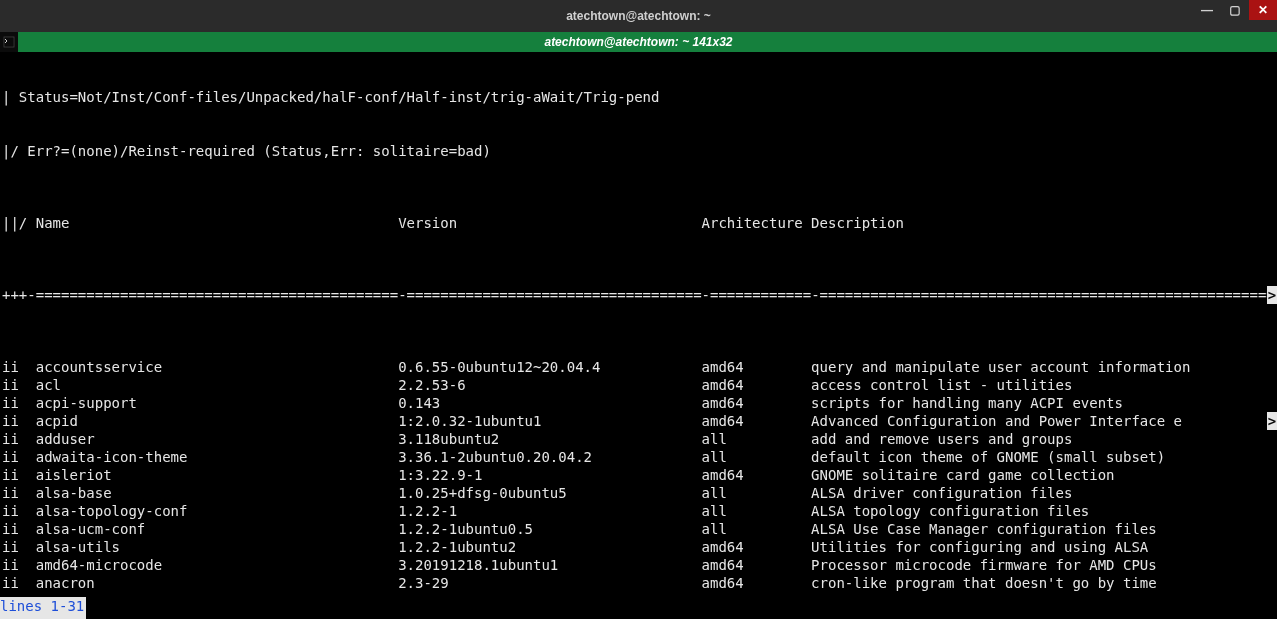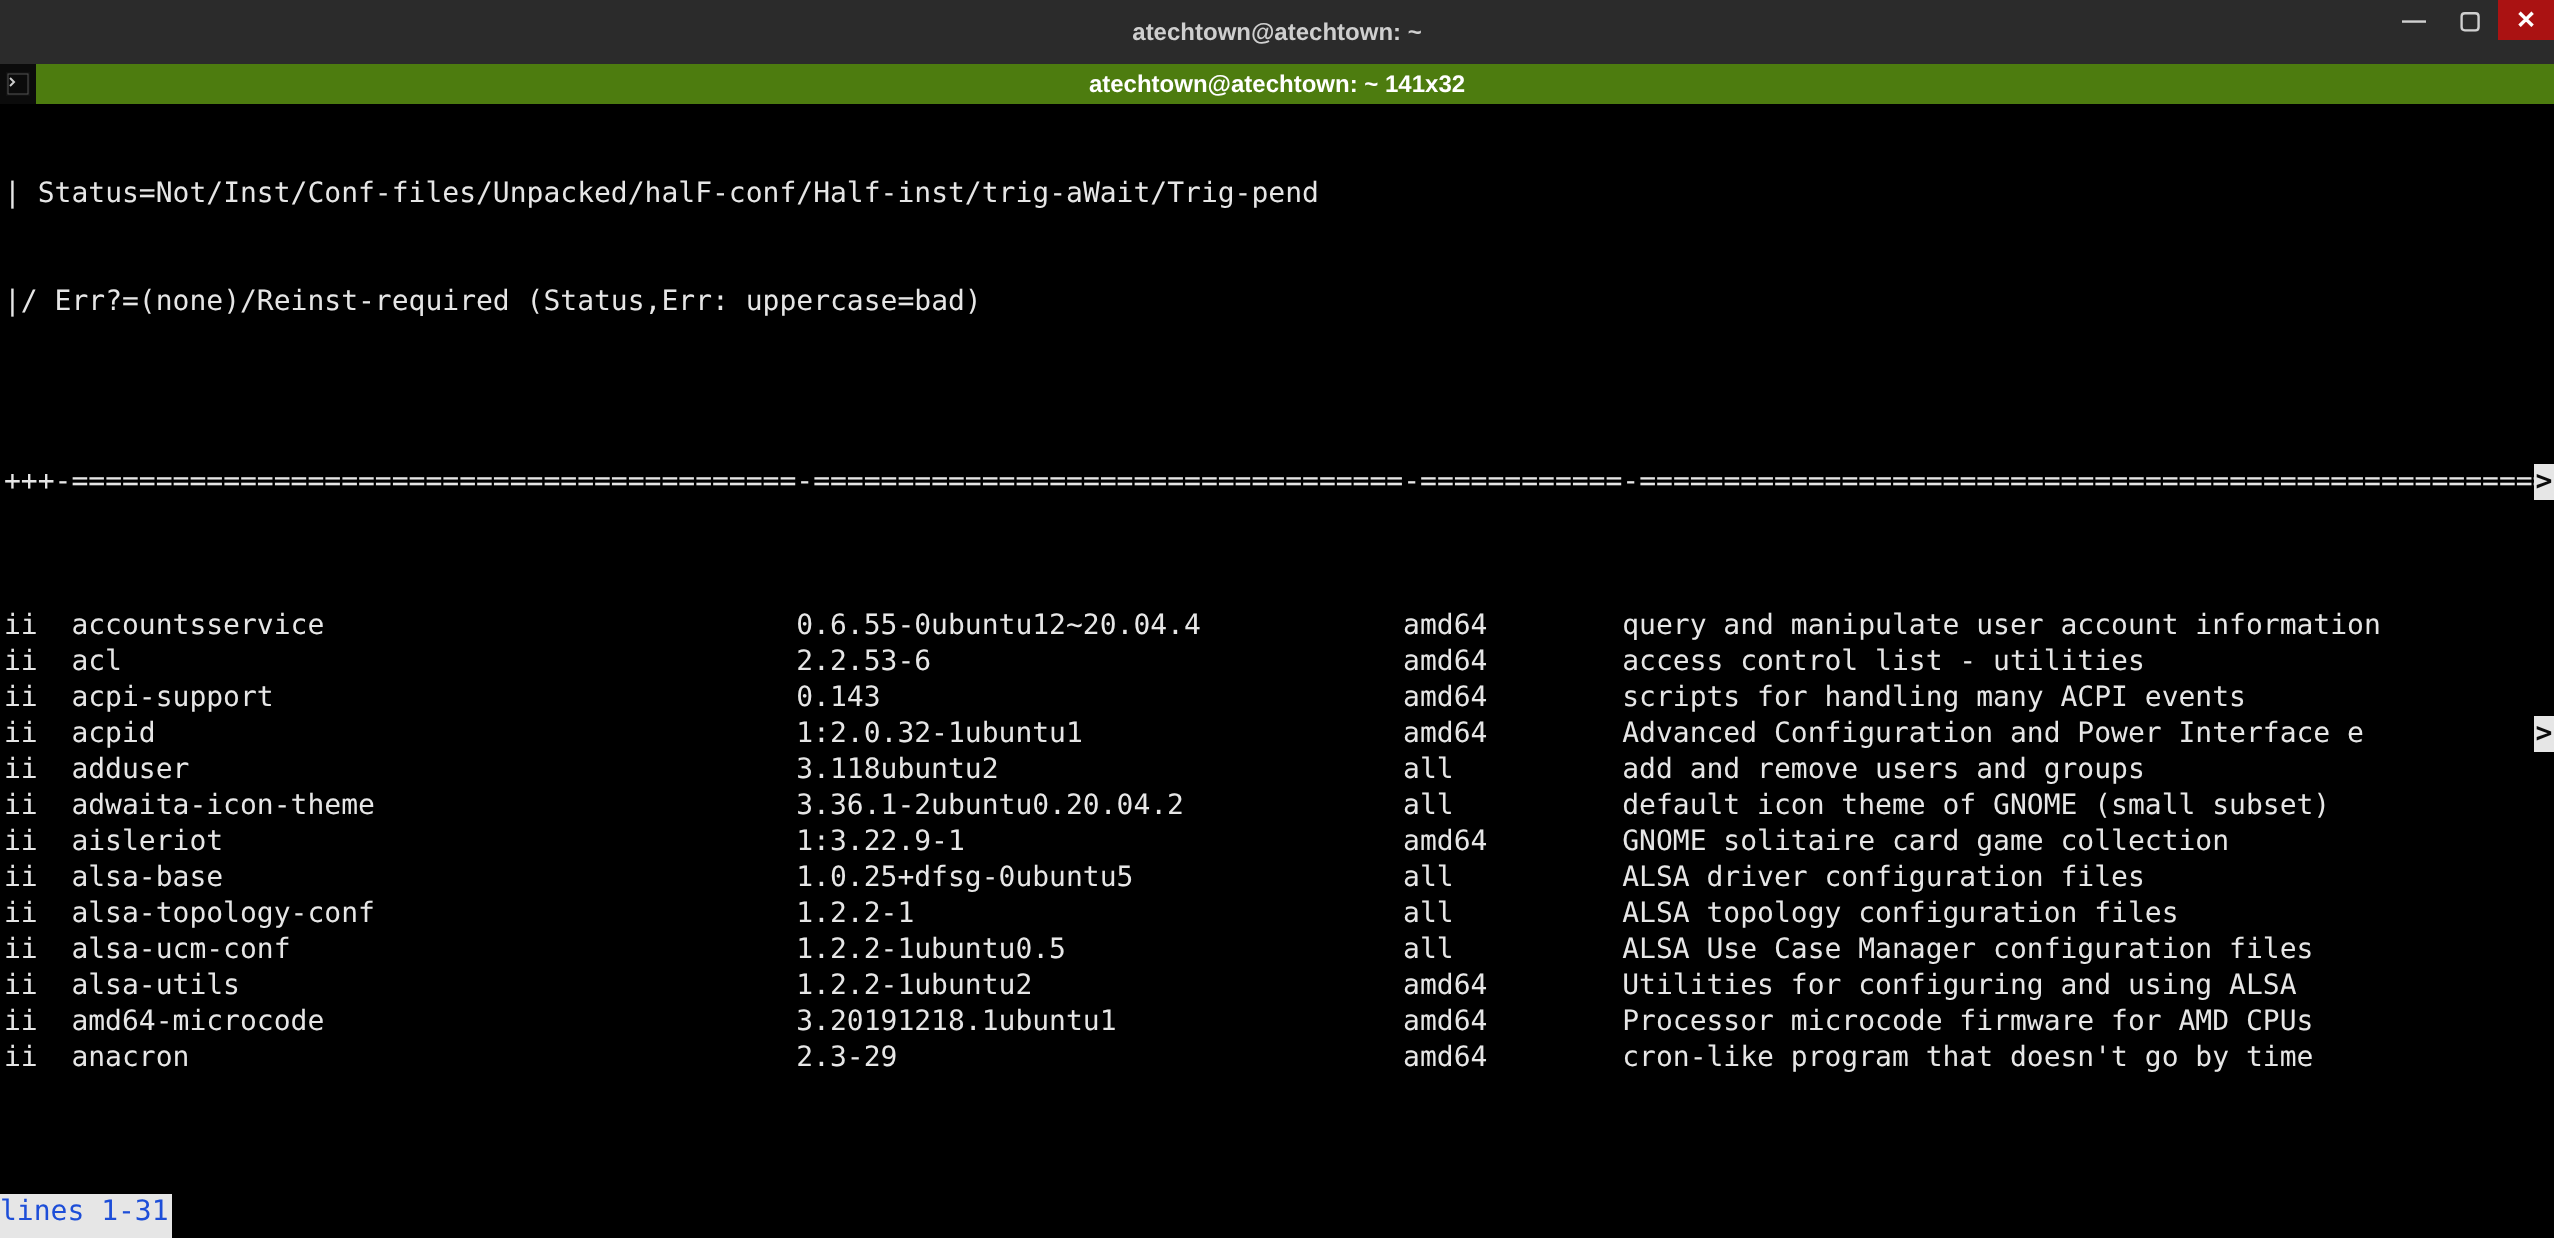--- a/index.html
+++ b/index.html
@@ -44,29 +44,30 @@
     font-size: 12px;
   }
   .outer-titlebar .ctrl-close {
     background: #aa1212;
     color: #fff;
     font-weight: bold;
   }
   
   .inner-titlebar {
     height: 20px;
-    background: #4d7c0f;
+    background: #15803d;
     color: #fff;
     display: flex;
     align-items: center;
     justify-content: center;
     position: relative;
     font-family: sans-serif;
     font-size: 12px;
     font-weight: 600;
+    font-style: italic;
   }
   .inner-titlebar .app-icon {
     position: absolute;
     left: 0;
     top: 0;
     height: 20px;
     width: 18px;
     background: #0b0b0b;
     display: flex;
     align-items: center;
@@ -139,21 +140,22 @@
       <rect x="0" y="0" width="12" height="12" fill="#111"></rect>
       <rect x="1" y="1" width="10" height="10" fill="#0b0b0b" stroke="#555" stroke-width="0.5"></rect>
       <path d="M2 3 L4 5 L2 7" stroke="#ccc" stroke-width="1" fill="none"></path>
     </svg>
   </span>
   <span class="title">atechtown@atechtown: ~ 141x32</span>
 </div>
 
 <div class="terminal">
   <div class="legend">| Status=Not/Inst/Conf-files/Unpacked/halF-conf/Half-inst/trig-aWait/Trig-pend</div>
-  <div class="legend">|/ Err?=(none)/Reinst-required (Status,Err: uppercase=bad)</div>
+  <div class="legend">|/ Err?=(none)/Reinst-required (Status,Err: solitaire=bad)</div>
 
+  <div class="hdr"><span class="cell c-status">||/</span><span class="cell c-name">Name</span><span class="cell c-ver">Version</span><span class="cell c-arch">Architecture</span><span class="cell c-desc">Description</span></div>
 
   <div class="rule" id="hrule">+++-===========================================-===================================-============-============================================================<span class="truncmark">&gt;</span></div>
 
   <div id="rows-container"><div class="row" style="position: relative;"><span class="cell c-status">ii</span><span class="cell c-name">accountsservice</span><span class="cell c-ver">0.6.55-0ubuntu12~20.04.4</span><span class="cell c-arch">amd64</span><span class="cell c-desc">query and manipulate user account information</span></div><div class="row" style="position: relative;"><span class="cell c-status">ii</span><span class="cell c-name">acl</span><span class="cell c-ver">2.2.53-6</span><span class="cell c-arch">amd64</span><span class="cell c-desc">access control list - utilities</span></div><div class="row" style="position: relative;"><span class="cell c-status">ii</span><span class="cell c-name">acpi-support</span><span class="cell c-ver">0.143</span><span class="cell c-arch">amd64</span><span class="cell c-desc">scripts for handling many ACPI events</span></div><div class="row" style="position: relative;"><span class="cell c-status">ii</span><span class="cell c-name">acpid</span><span class="cell c-ver">1:2.0.32-1ubuntu1</span><span class="cell c-arch">amd64</span><span class="cell c-desc">Advanced Configuration and Power Interface e</span><span class="truncmark">&gt;</span></div><div class="row" style="position: relative;"><span class="cell c-status">ii</span><span class="cell c-name">adduser</span><span class="cell c-ver">3.118ubuntu2</span><span class="cell c-arch">all</span><span class="cell c-desc">add and remove users and groups</span></div><div class="row" style="position: relative;"><span class="cell c-status">ii</span><span class="cell c-name">adwaita-icon-theme</span><span class="cell c-ver">3.36.1-2ubuntu0.20.04.2</span><span class="cell c-arch">all</span><span class="cell c-desc">default icon theme of GNOME (small subset)</span></div><div class="row" style="position: relative;"><span class="cell c-status">ii</span><span class="cell c-name">aisleriot</span><span class="cell c-ver">1:3.22.9-1</span><span class="cell c-arch">amd64</span><span class="cell c-desc">GNOME solitaire card game collection</span></div><div class="row" style="position: relative;"><span class="cell c-status">ii</span><span class="cell c-name">alsa-base</span><span class="cell c-ver">1.0.25+dfsg-0ubuntu5</span><span class="cell c-arch">all</span><span class="cell c-desc">ALSA driver configuration files</span></div><div class="row" style="position: relative;"><span class="cell c-status">ii</span><span class="cell c-name">alsa-topology-conf</span><span class="cell c-ver">1.2.2-1</span><span class="cell c-arch">all</span><span class="cell c-desc">ALSA topology configuration files</span></div><div class="row" style="position: relative;"><span class="cell c-status">ii</span><span class="cell c-name">alsa-ucm-conf</span><span class="cell c-ver">1.2.2-1ubuntu0.5</span><span class="cell c-arch">all</span><span class="cell c-desc">ALSA Use Case Manager configuration files</span></div><div class="row" style="position: relative;"><span class="cell c-status">ii</span><span class="cell c-name">alsa-utils</span><span class="cell c-ver">1.2.2-1ubuntu2</span><span class="cell c-arch">amd64</span><span class="cell c-desc">Utilities for configuring and using ALSA</span></div><div class="row" style="position: relative;"><span class="cell c-status">ii</span><span class="cell c-name">amd64-microcode</span><span class="cell c-ver">3.20191218.1ubuntu1</span><span class="cell c-arch">amd64</span><span class="cell c-desc">Processor microcode firmware for AMD CPUs</span></div><div class="row" style="position: relative;"><span class="cell c-status">ii</span><span class="cell c-name">anacron</span><span class="cell c-ver">2.3-29</span><span class="cell c-arch">amd64</span><span class="cell c-desc">cron-like program that doesn't go by time</span></div></div>
 
   <div class="status-line">lines 1-31</div>
 </div>
 
 </body></html>

